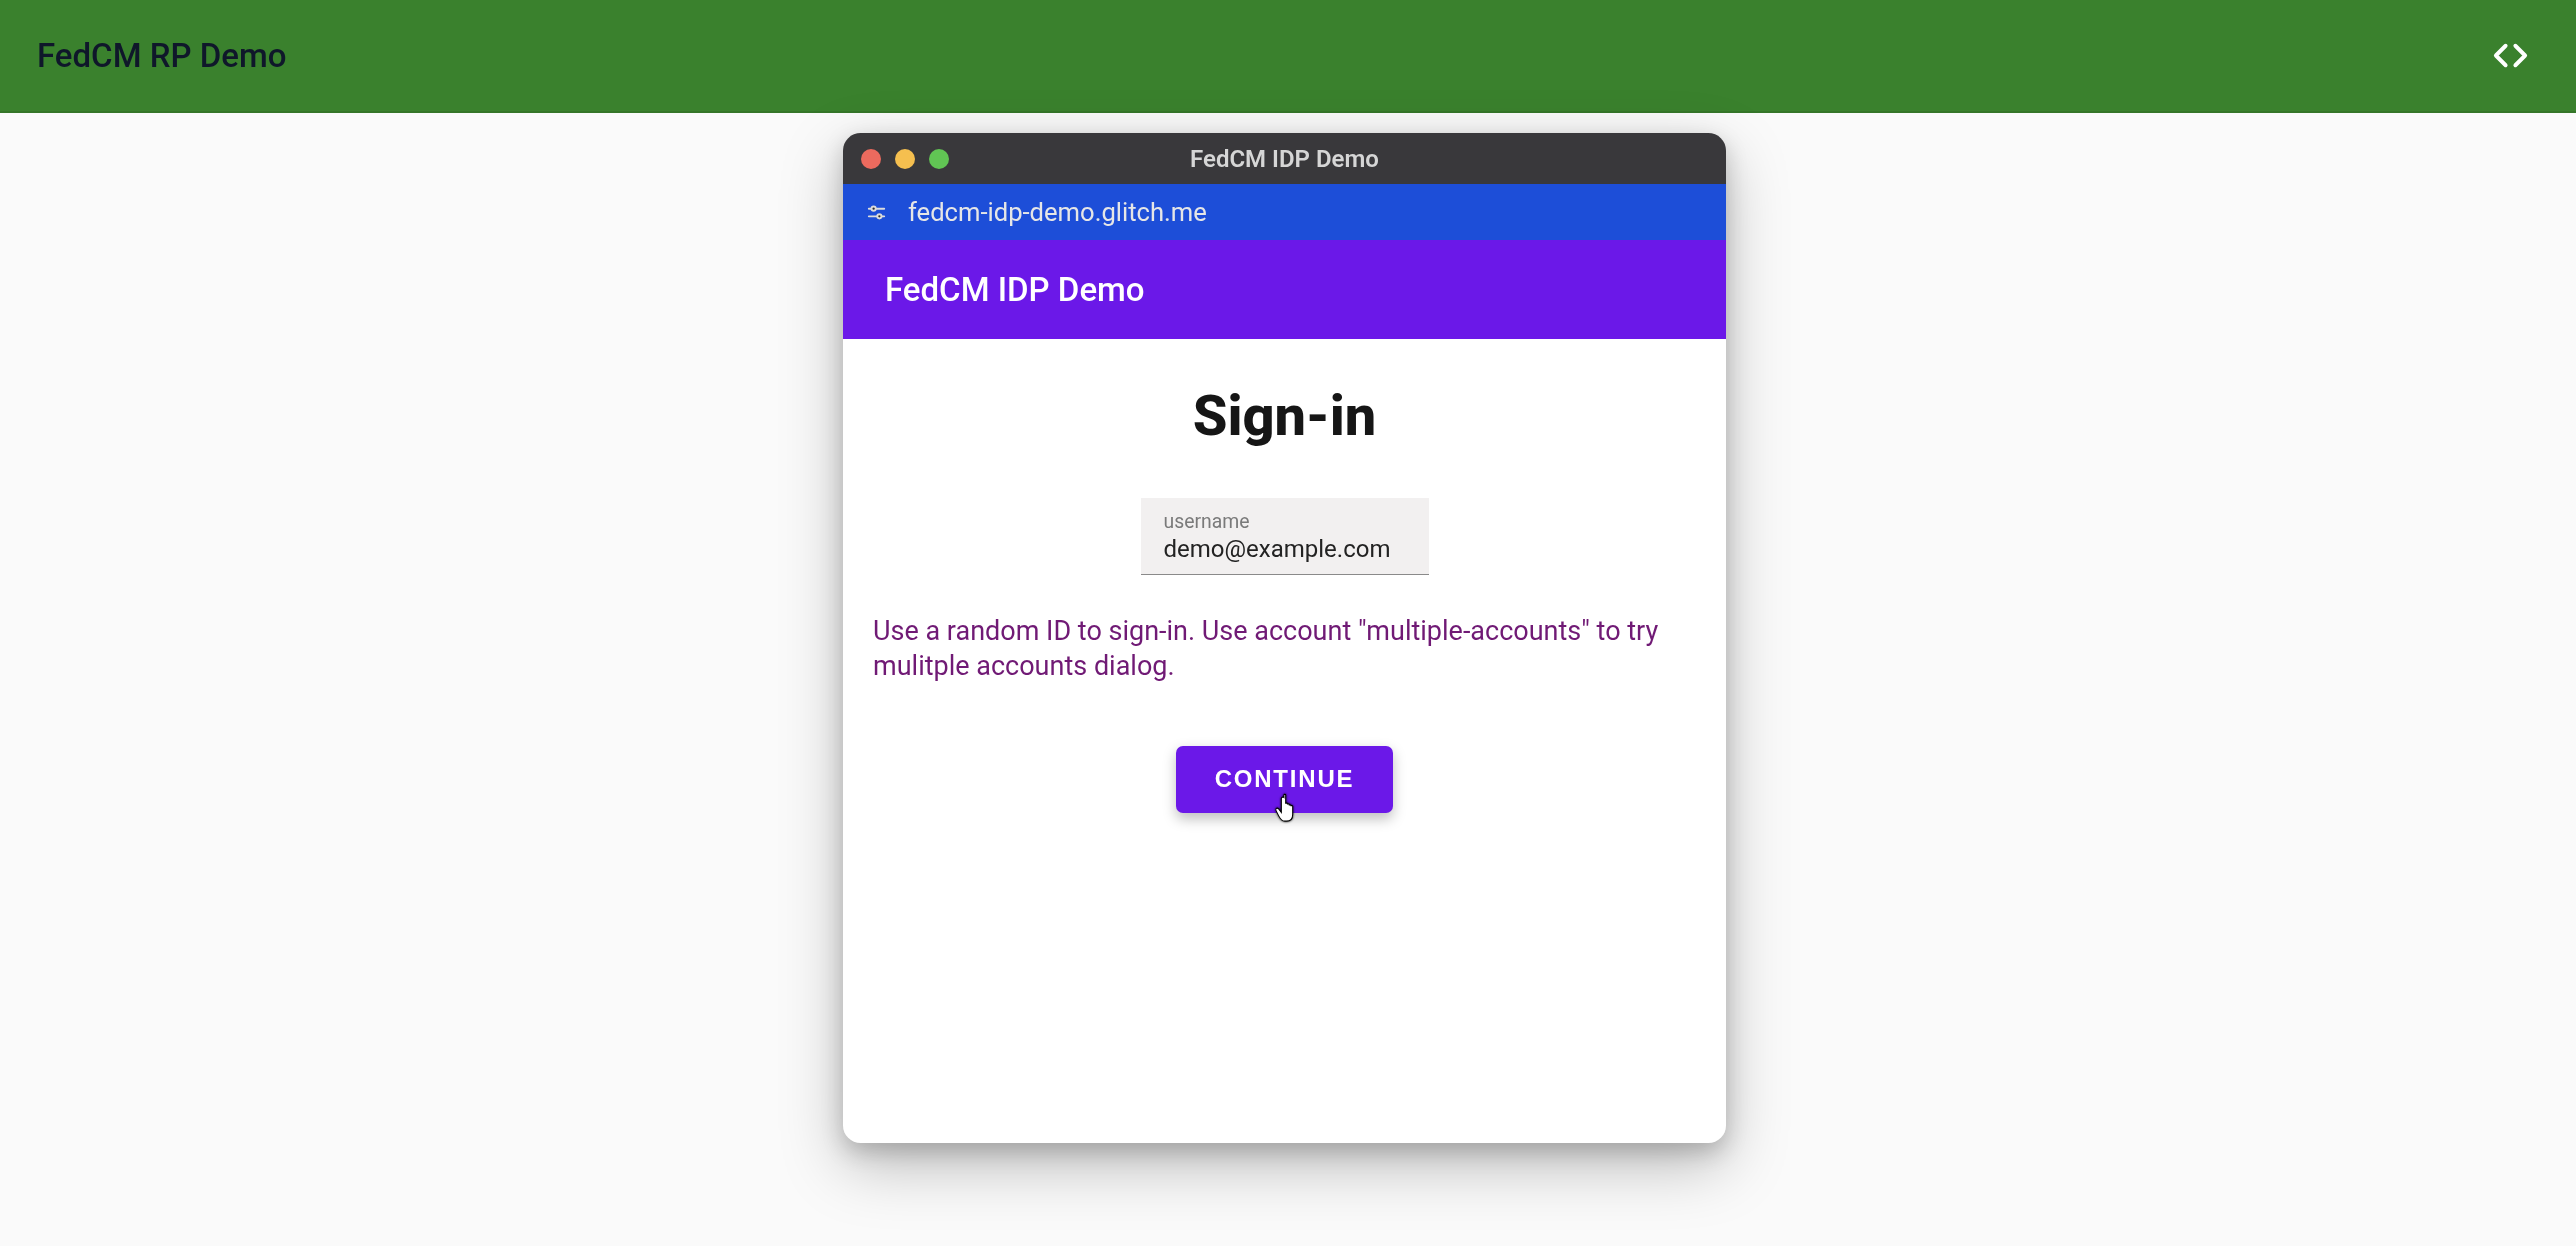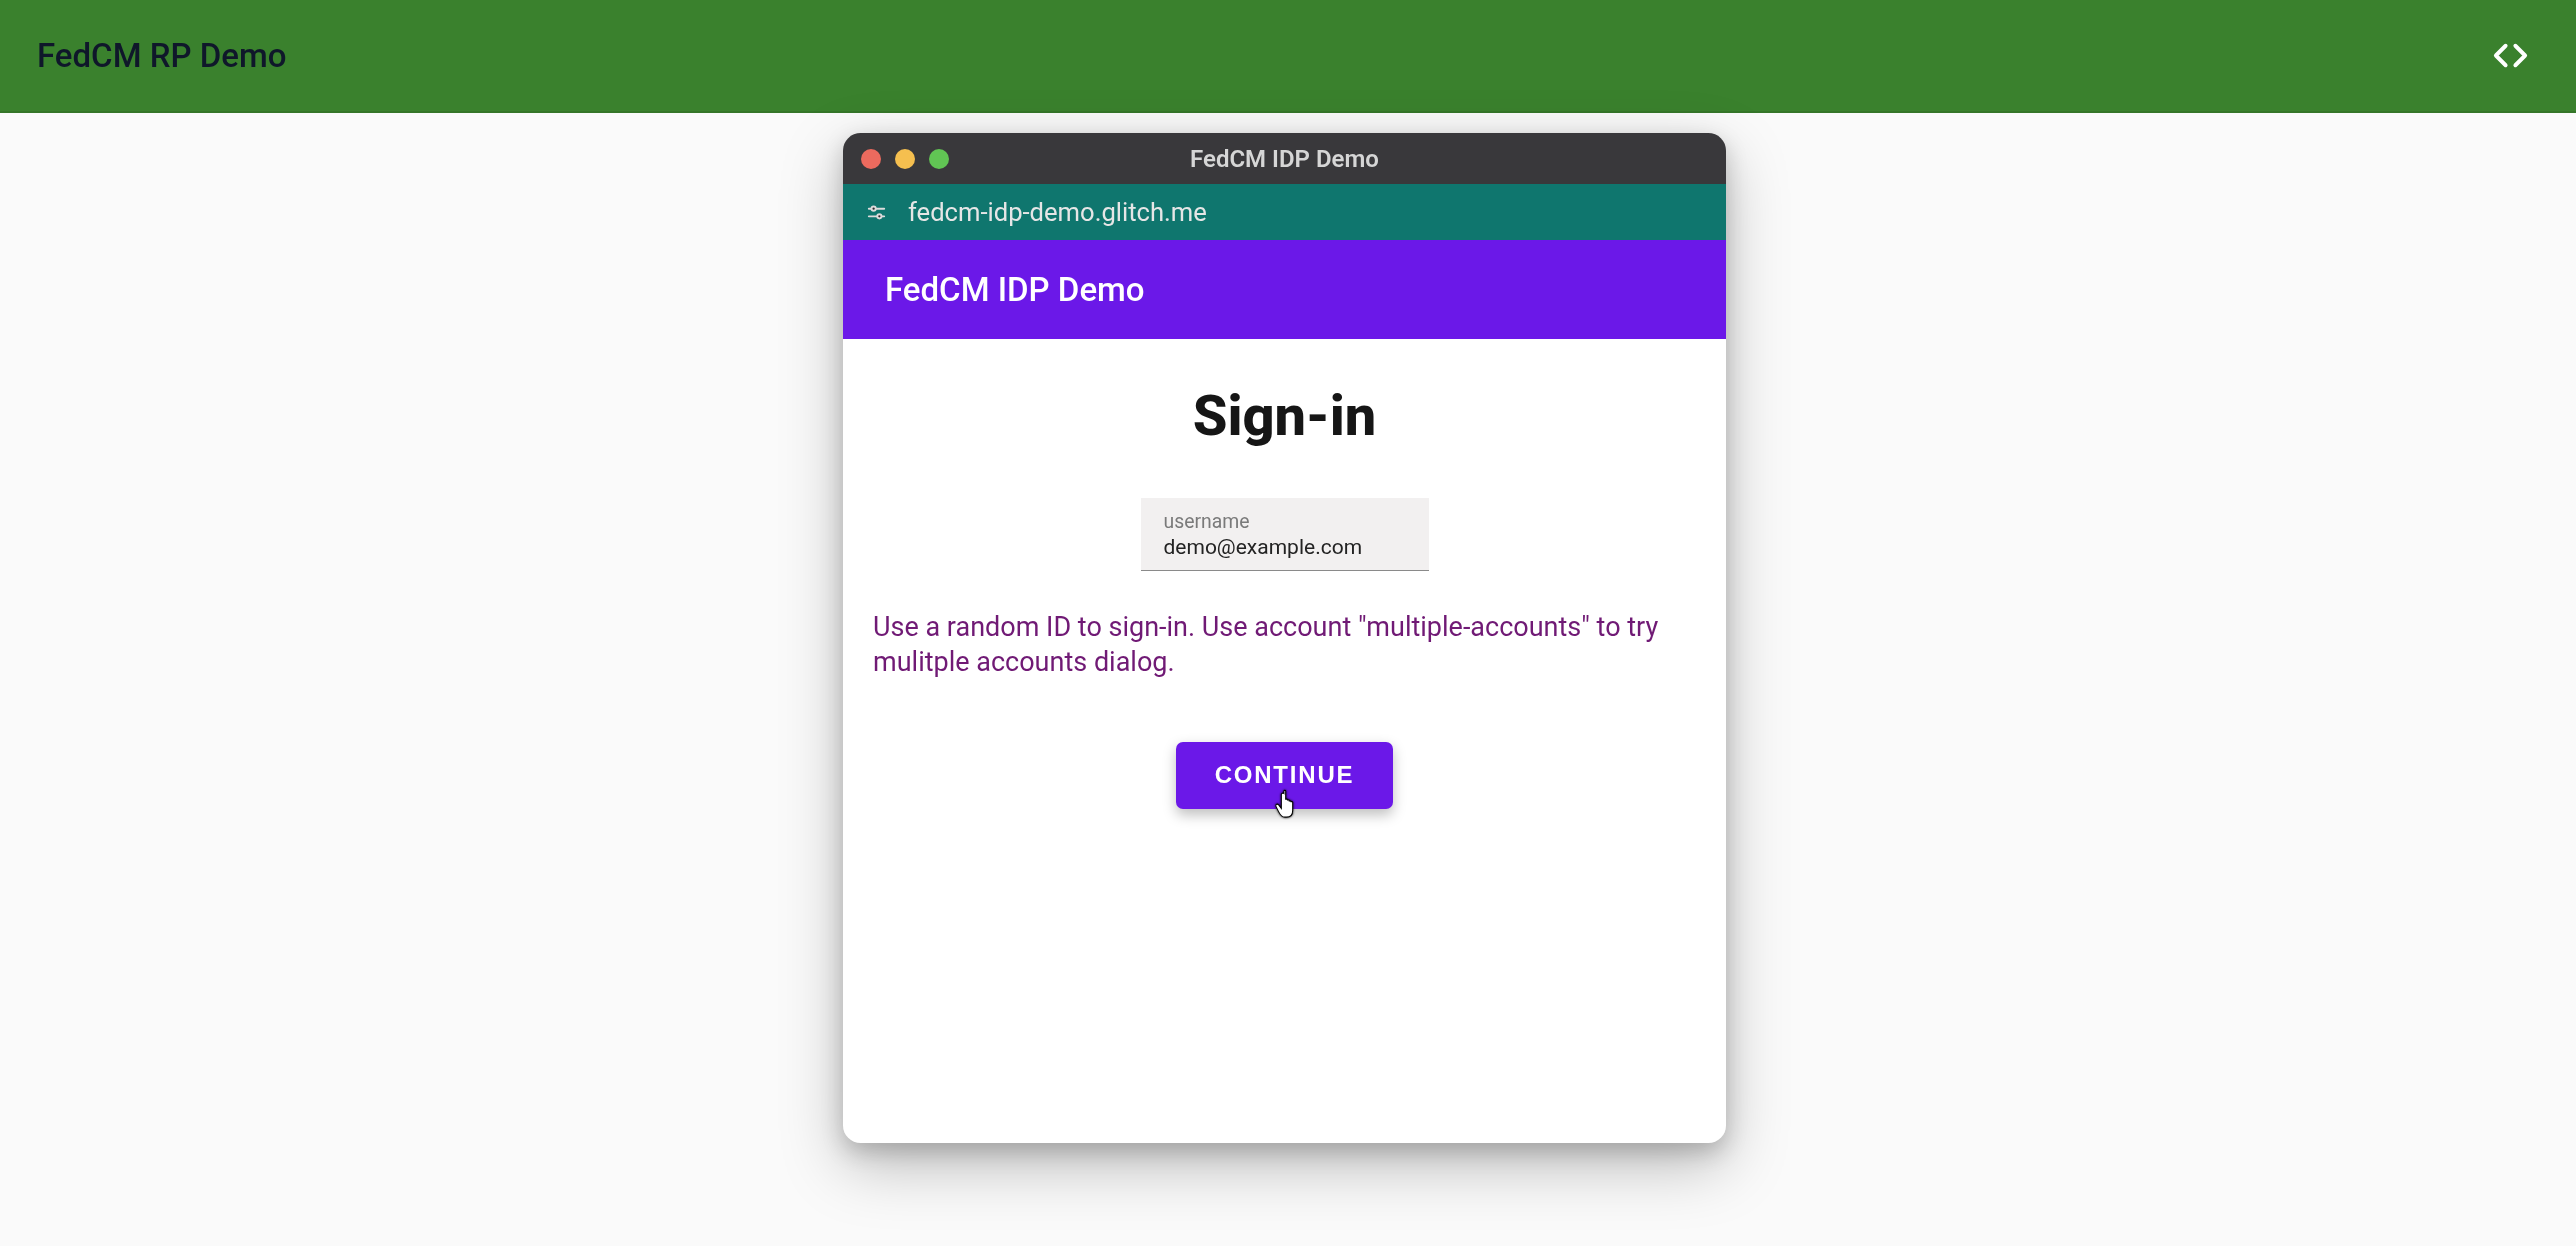--- a/index.html
+++ b/index.html
@@ -90,21 +90,21 @@
       right: 0;
       text-align: center;
       color: #d6d6d6;
       font-size: 24px;
       font-weight: 600;
       pointer-events: none;
     }
     
     
     .addressbar-row {
-      background: #0f766e;
+      background: #1d4ed8;
       height: 56px;
       display: flex;
       align-items: center;
       padding: 0 19.4px;
       gap: 17.6px;
     }
     
     .controls-icon {
       width: 28px;
       height: 28px;
@@ -164,21 +164,21 @@
       color: #7a7a7a;
       font-size: 19.4px;
       margin-bottom: 1.8px;
       display: block;
     }
     
     .field-input {
       width: 100%;
       border: none;
       background: transparent;
-      font-size: 21px;
+      font-size: 24px;
       color: #232323;
       outline: none;
       font-family: inherit;
     }
     
     .helper-text {
       color: #701a75;
       font-size: 27px;
       line-height: 1.3;
       text-align: left;

